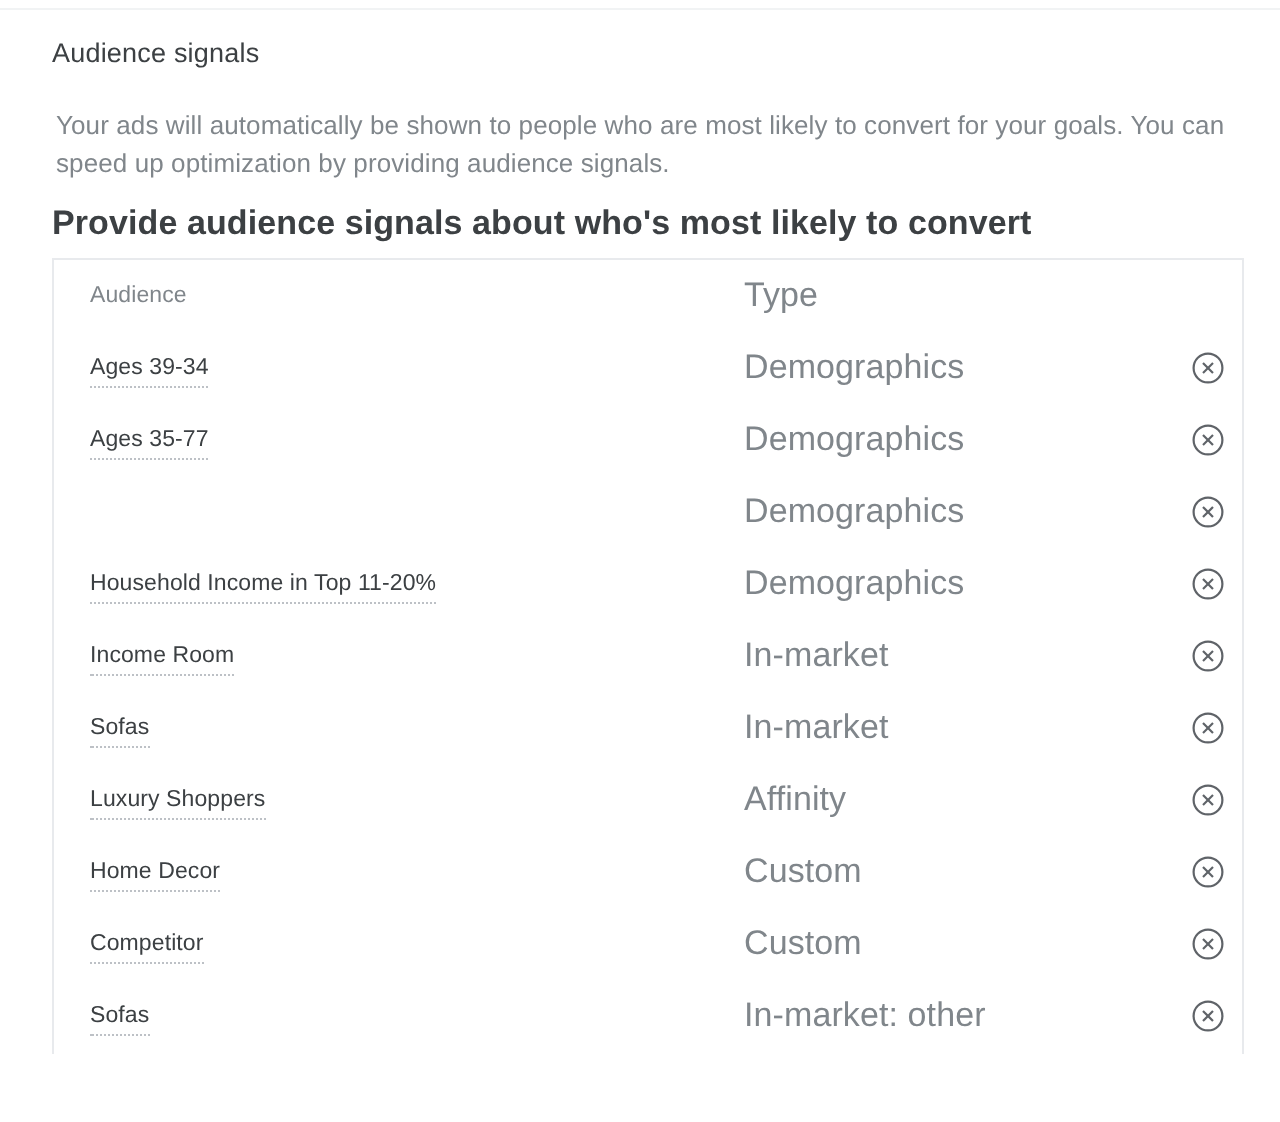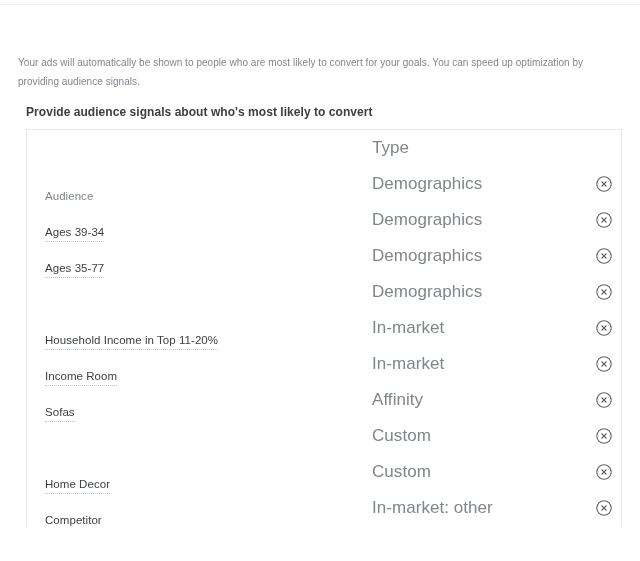--- a/index.html
+++ b/index.html
@@ -41,34 +41,34 @@
     top: 13px;
     font-size: 13.5px;
     color: #3c4043;
     letter-spacing: 0.1px;
     line-height: 18px;
     white-space: nowrap;
   }
 
   .panel-desc {
     position: absolute;
-    left: 18px;
+    left: 28px;
     top: 48px;
     width: 590px;
-    font-size: 10px;
+    font-size: 13px;
     color: #80868b;
     line-height: 19px;
     letter-spacing: 0.05px;
   }
 
   .panel-subtitle {
     position: absolute;
     left: 26px;
     top: 99px;
-    font-size: 12px;
+    font-size: 17px;
     color: #3c4043;
     font-weight: bold;
     line-height: 16px;
     letter-spacing: 0.05px;
     white-space: nowrap;
   }
 
   
   .card {
     position: absolute;
@@ -101,21 +101,20 @@
   }
 
   .cell-audience {
     position: absolute;
     left: 18px;
     top: 10px;
     font-size: 11.5px;
     line-height: 16px;
     letter-spacing: 0.05px;
     white-space: nowrap;
-    margin-top: 48px;
   }
 
   .row.header .cell-audience,
   .row.header .cell-type {
     color: #80868b;
   }
 
   .row.body .cell-audience {
     color: #3c4043;
     border-bottom: 1px dotted #bdc1c6;
@@ -153,20 +152,21 @@
     fill: none;
   }
 </style>
 </head>
 <body>
 
 <div class="top-rule"></div>
 
 <div class="panel">
 
+  <div class="panel-title">Audience signals</div>
 
   <div class="panel-desc">Your ads will automatically be shown to people who are most likely to convert for your goals. You can speed up optimization by providing audience signals.</div>
 
   <div class="panel-subtitle">Provide audience signals about who's most likely to convert</div>
 
   <div class="card">
     <div class="table" id="audience-table">
 
       <div class="row header">
         <span class="cell-audience">Audience</span>
@@ -232,20 +232,21 @@
           <span class="cell-type">In-market</span>
           <span class="cell-remove">
             <svg viewBox="0 0 22 22" xmlns="http://www.w3.org/2000/svg">
               <circle cx="11" cy="11" r="7.2" stroke-width="1.1"></circle>
               <line x1="8.5" y1="8.5" x2="13.5" y2="13.5" stroke-width="1.1"></line>
               <line x1="13.5" y1="8.5" x2="8.5" y2="13.5" stroke-width="1.1"></line>
             </svg>
           </span>
         </div>
         <div class="row body">
+          <span class="cell-audience">Luxury Shoppers</span>
           <span class="cell-type">Affinity</span>
           <span class="cell-remove">
             <svg viewBox="0 0 22 22" xmlns="http://www.w3.org/2000/svg">
               <circle cx="11" cy="11" r="7.2" stroke-width="1.1"></circle>
               <line x1="8.5" y1="8.5" x2="13.5" y2="13.5" stroke-width="1.1"></line>
               <line x1="13.5" y1="8.5" x2="8.5" y2="13.5" stroke-width="1.1"></line>
             </svg>
           </span>
         </div>
         <div class="row body">

